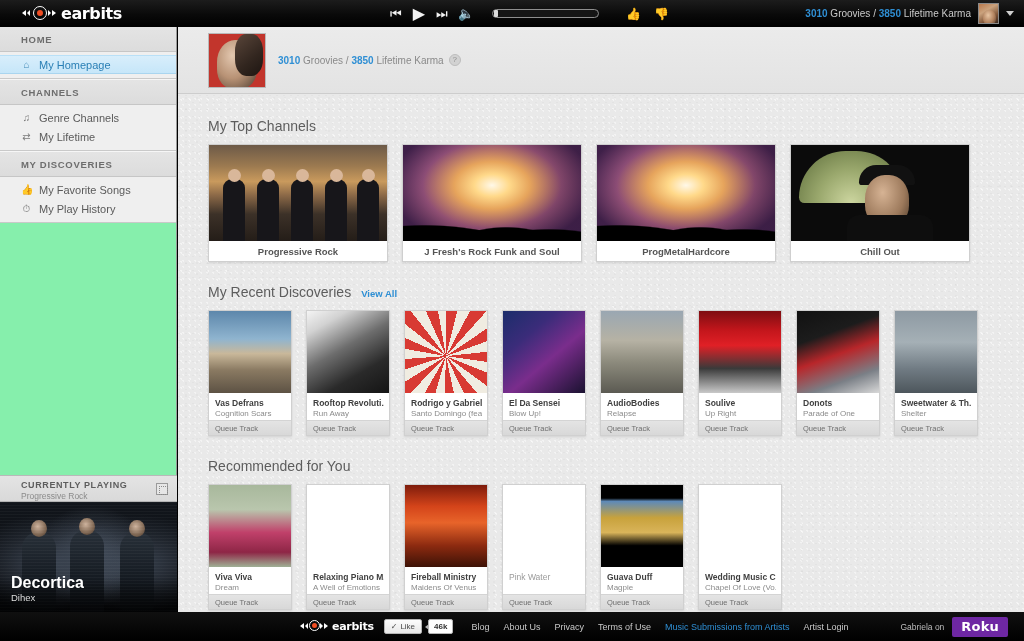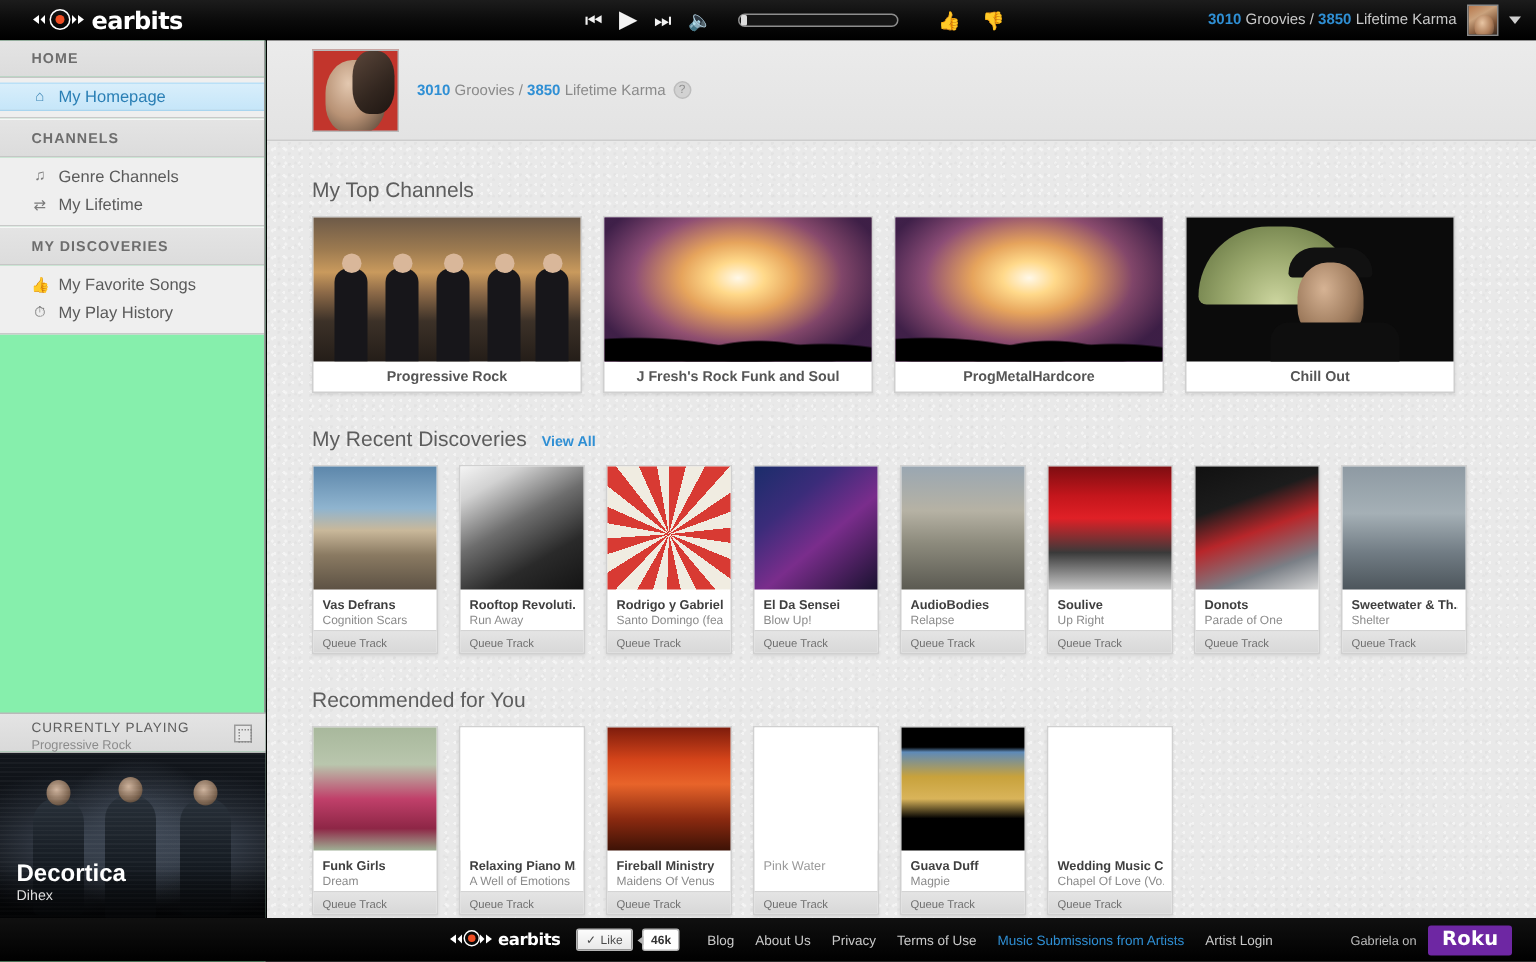--- a/index.html
+++ b/index.html
@@ -95,21 +95,21 @@
   .side-item.active .si-icon { color:#3d86b5; }
 
   .np-block {
     position: absolute; left: 0; bottom: 0; width: 177px; height: 180px;
   }
   .np-head {
     height: 27px; background: linear-gradient(#e4e4e4,#d9d9d9);
     border-top: 1px solid #b9b9b9; border-bottom: 1px solid #b5b5b5;
     padding: 4px 0 0 21px; position: relative;
   }
-  .np-title { font-size: 9px; font-weight: normal; letter-spacing:0.6px; color:#5d5d5d; }
+  .np-title { font-size: 9px; font-weight: bold; letter-spacing:0.6px; color:#5d5d5d; }
   .np-sub { font-size: 8.5px; color:#8b8b8b; margin-top:1px;}
   .np-expand {
     position:absolute; right:9px; top:7px; width:12px; height:12px;
     border:1px solid #9a9a9a; background:#e6e6e6; cursor:pointer;
   }
   .np-expand::before{content:"";position:absolute;left:2px;top:2px;width:7px;height:7px;border:1px dotted #8a8a8a;}
   .np-art {
     position: relative; width: 177px; height: 136px; overflow: hidden;
     background:
       radial-gradient(ellipse at 28% 45%, #3a4350 0%, rgba(10,12,16,0) 46%),
@@ -520,21 +520,21 @@
     </div>
 
     <div class="section">
       <div class="sec-title">
         <span>Recommended for You</span>
       </div>
       <div class="tile-row" id="recommended-row">
           <div class="tile">
             <div class="tile-img" style="background: linear-gradient(rgb(168, 184, 156) 0%, rgb(185, 198, 173) 30%, rgb(192, 64, 106) 58%, rgb(142, 38, 70) 82%, rgb(159, 176, 149) 100%);"></div>
             <div class="tile-meta">
-              <div class="tile-artist">Funk Girls</div>
+              <div class="tile-artist">Viva Viva</div>
               <div class="tile-track">Dream</div>
             </div>
             <div class="tile-q">Queue Track</div>
           </div>
           <div class="tile blank">
             <div class="tile-img" style="background: rgb(255, 255, 255);"></div>
             <div class="tile-meta">
               <div class="tile-artist">Relaxing Piano M...</div>
               <div class="tile-track">A Well of Emotions</div>
             </div>

